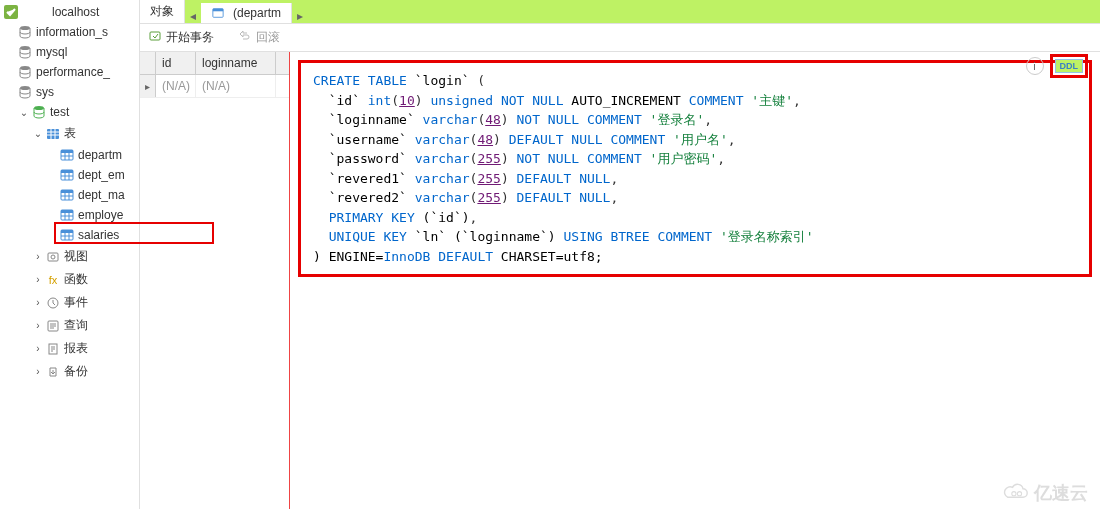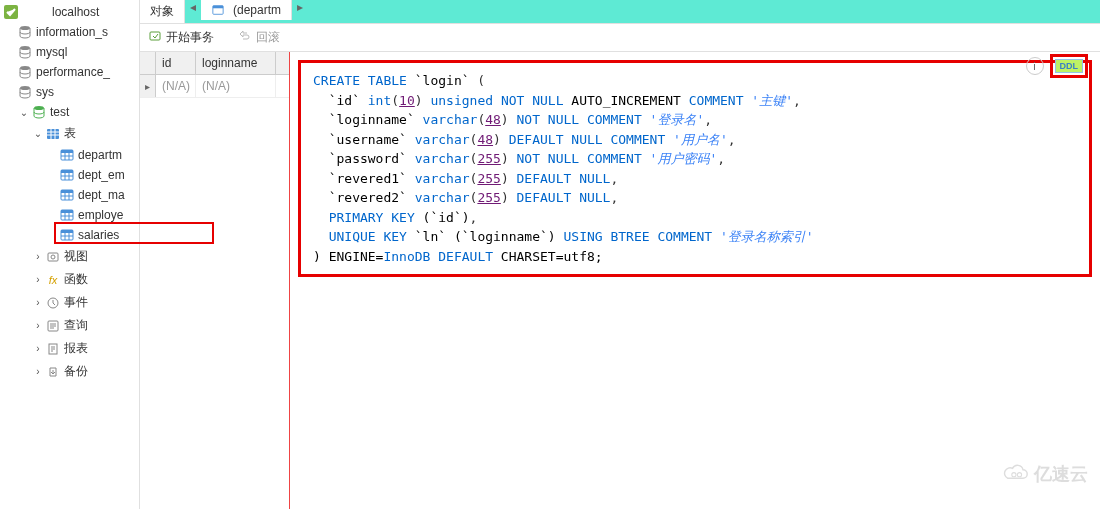--- a/index.html
+++ b/index.html
@@ -13,46 +13,46 @@
     .indent-2 { padding-left: 32px; }
     .indent-4 { padding-left: 60px; }
     .expand-icon { width: 12px; height: 12px; display: inline-flex; align-items: center; justify-content: center; margin-right: 2px; font-size: 10px; color: #555; }
     .db-icon { width: 14px; height: 14px; margin-right: 4px; display: inline-block; }
     .db-icon.gray svg { fill: #888; }
     .db-icon.green svg { fill: #4caf50; }
     .table-icon-blue { width: 14px; height: 14px; margin-right: 4px; display: inline-flex; align-items: center; justify-content: center; }
     .folder-icon { width: 14px; height: 14px; margin-right: 4px; display: inline-flex; align-items: center; justify-content: center; }
     .conn-icon { width: 14px; height: 14px; margin-right: 4px; display:inline-flex; align-items:center; justify-content:center; background:#7cb342; border-radius:2px; }
     .main { flex: 1; display: flex; flex-direction: column; background: #fff; position:relative; }
-    .tabs-row { display: flex; align-items: flex-start; border-bottom: 1px solid #e0e0e0; height: 24px; background:#5eead4; }
+    .tabs-row { display: flex; align-items: flex-end; border-bottom: 1px solid #e0e0e0; height: 24px; background:#bef264; }
     .tab { padding: 3px 10px; border-right:1px solid #e0e0e0; font-size:12px; display:flex; align-items:center; gap:4px; background:#fff; }
     .tab-nav { width:16px; text-align:center; color:#666; cursor:pointer; }
     .toolbar { display: flex; align-items: center; padding: 4px 8px; border-bottom: 1px solid #e0e0e0; gap: 24px; height:28px; }
     .tool-btn { display: flex; align-items: center; gap: 4px; cursor: pointer; color:#333; }
     .data-area { display:flex; height: calc(100% - 52px); }
     .grid-area { width: 150px; border-right:1px solid #ef4444; }
     .grid-header { display:flex; background:#f0f0f0; border-bottom:1px solid #ccc; }
     .grid-header-cell { padding:4px 6px; border-right:1px solid #ccc; font-size:12px; }
     .grid-row { display:flex; border-bottom:1px solid #eee; }
     .grid-cell { padding:4px 6px; border-right:1px solid #eee; font-size:12px; color:#999; }
     .col-marker { width:16px; background:#f0f0f0; border-right:1px solid #ccc; display:flex; align-items:center; justify-content:center; font-size:10px; color:#666; }
     .col-id { width:40px; }
     .col-login { width:80px; }
     .ddl-panel { flex:1; position:relative; padding: 8px; }
     .ddl-box { border: 3px solid #e60000; padding: 8px 12px; font-family: Consolas, monospace; font-size: 13px; line-height: 1.5; white-space: pre; overflow: auto; min-height: 180px; }
     .kw-blue { color: #0066cc; }
-    .str-red { color: #3b82f6; font-style: italic; }
+    .str-red { color: #15803d; }
     .num { color: #701a75; text-decoration: underline; }
     .ident { color: #000; }
     .btn-top { position:absolute; top:2px; right:12px; display:flex; gap:6px; align-items:center; }
     .info-btn { width:18px; height:18px; border:1px solid #ccc; border-radius:50%; display:flex; align-items:center; justify-content:center; font-size:11px; color:#666; cursor:pointer; }
     .ddl-btn-wrap { border:3px solid #e60000; padding:2px; }
     .ddl-btn { background:#bef264; border:1px solid #94c2e8; padding:1px 4px; font-size:9px; color:#3b82c4; cursor:pointer; font-weight:bold; }
     .login-highlight { position:absolute; left:54px; top:222px; width:160px; height:22px; border:2px solid #e60000; pointer-events:none; }
-    .watermark { position:absolute; right:12px; bottom:23px; color:#ddd; font-size:18px; font-weight:bold; display:flex; align-items:center; gap:4px; }
+    .watermark { position:absolute; right:12px; bottom:4px; color:#ddd; font-size:18px; font-weight:bold; display:flex; align-items:center; gap:4px; }
     .watermark-icon { width:28px; height:20px; }
   </style>
 </head>
 <body>
 
 <div class="container">
   <div class="sidebar">
     <div class="tree-item indent-0">
       <span class="conn-icon">
           <svg width="10" height="10" viewBox="0 0 10 10">
@@ -180,21 +180,21 @@
         <span class="folder-icon">
           <svg width="14" height="14" viewBox="0 0 14 14">
             <rect x="2" y="3" width="10" height="8" fill="none" stroke="#888" rx="1"></rect>
             <circle cx="7" cy="7" r="2" fill="none" stroke="#888"></circle>
           </svg>
         </span>
         <span>视图</span>
       </div>
     <div class="tree-item indent-2">
         <span class="expand-icon">›</span>
-        <span class="folder-icon" style="font-style:italic;color:#d4a000;font-size:11px;">fx</span>
+        <span class="folder-icon" style="color:#d4a000;font-size:11px;">fx</span>
         <span>函数</span>
       </div>
     <div class="tree-item indent-2">
         <span class="expand-icon">›</span>
         <span class="folder-icon">
           <svg width="14" height="14" viewBox="0 0 14 14">
             <circle cx="7" cy="7" r="5" fill="none" stroke="#888"></circle>
             <path d="M7 4v3l2 2" stroke="#888" fill="none"></path>
           </svg>
         </span>

